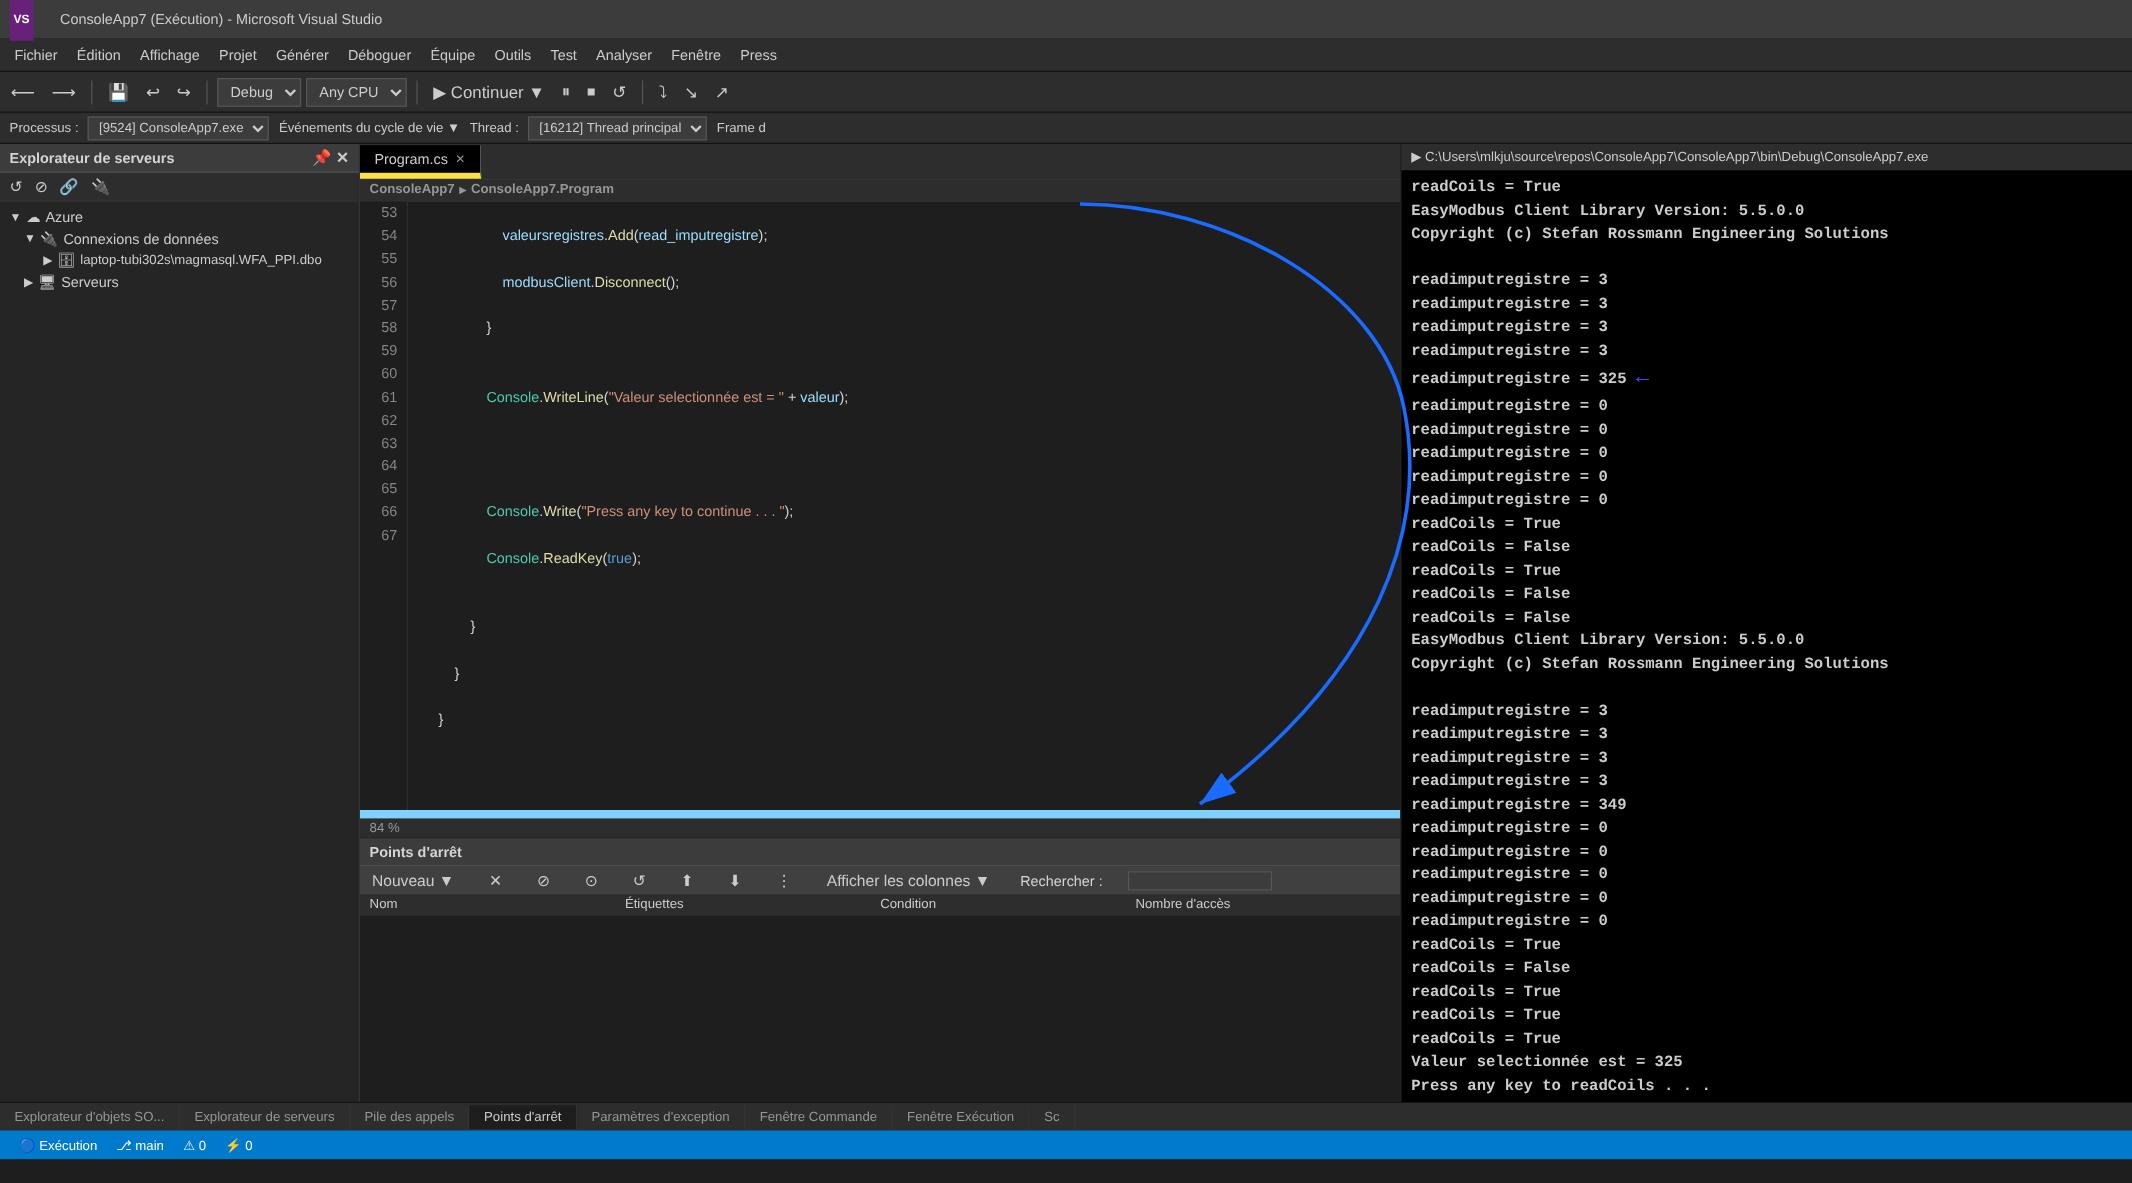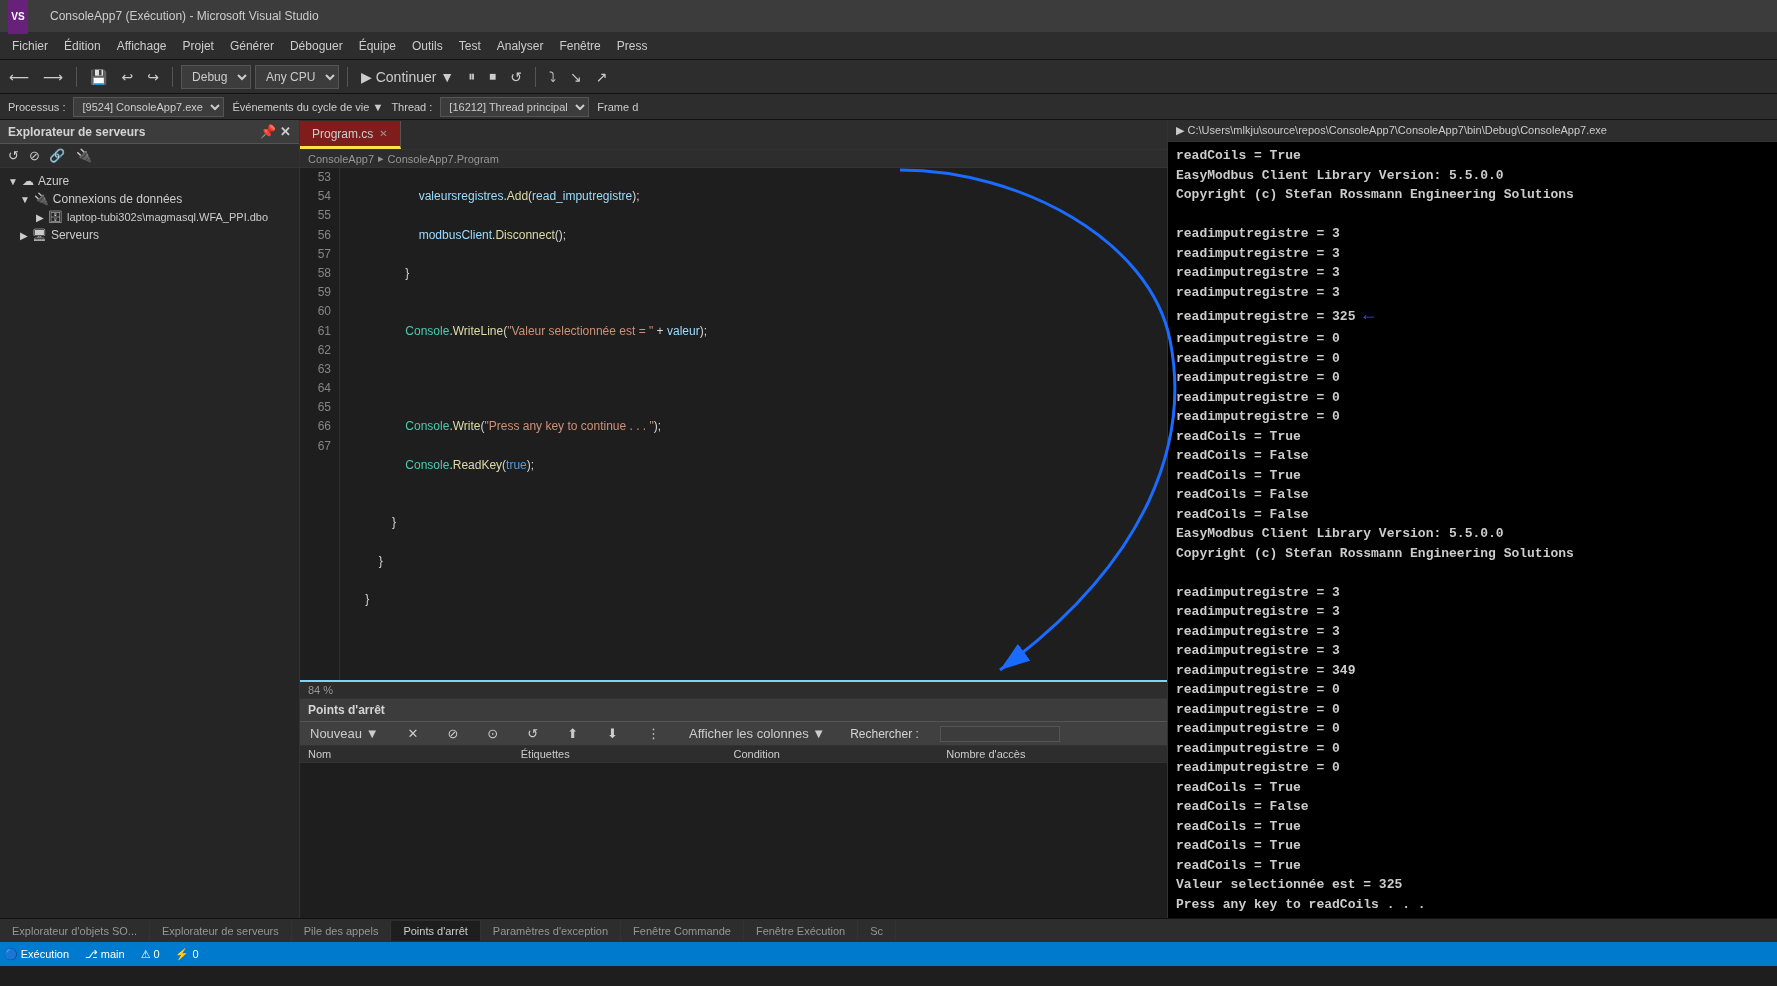--- a/index.html
+++ b/index.html
@@ -156,36 +156,37 @@
       padding: 4px 12px;
       background: #3c3c3c;
       border-right: 1px solid #555;
       cursor: pointer;
       font-size: 12px;
       color: #969696;
       height: 28px;
       gap: 6px;
     }
     .editor-tab.active {
-      background: #7f1d1d;
-      color: #cccccc;
-      border-bottom: 3px solid #fde047;
+      background: #000000;
+      color: #cccccc;
+      border-bottom: 5px solid #fde047;
       justify-content: space-between;
     }
     .tab-close { font-size: 10px; color: #969696; cursor: pointer; }
 
     #editor-breadcrumb {
       background: #2d2d2d;
       padding: 2px 8px;
       display: flex;
-      align-items: flex-end;
+      align-items: flex-start;
       font-size: 11px;
       color: #969696;
       gap: 4px;
       border-bottom: 1px solid #333;
+      font-weight: bold;
     }
     #line-numbers {
       background: #1e1e1e;
       color: #858585;
       padding: 0 8px;
       text-align: right;
       user-select: none;
       min-width: 40px;
       border-right: 1px solid #2d2d2d;
       line-height: 1.6;
@@ -207,21 +208,21 @@
     .num { color: #b5cea8; }
     .method { color: #dcdcaa; }
     .type { color: #4ec9b0; }
     .var { color: #9cdcfe; }
     .punct { color: #d4d4d4; }
     #zoom-bar {
       background: #2d2d2d;
       padding: 2px 8px;
       font-size: 11px;
       color: #969696;
-      border-top: 2px solid #7dd3fc;
+      border-top: 7px solid #7dd3fc;
       display: flex;
       align-items: center;
     }
 
     
     #bottom-panel {
       height: 220px;
       background: #252526;
       border-top: 1px solid #333;
       display: flex;
@@ -295,21 +296,21 @@
       background: #000;
     }
     #console-output .line { display: block; font-weight: bold; }
 
     
     #status-bar {
       height: 24px;
       background: #007acc;
       display: flex;
       align-items: center;
-      padding: 0 4px;
+      padding: 0 16px;
       font-size: 11px;
       color: white;
       gap: 16px;
       flex-shrink: 0;
     }
 
     
     #bottom-tabs {
       height: 24px;
       background: #2d2d2d;

